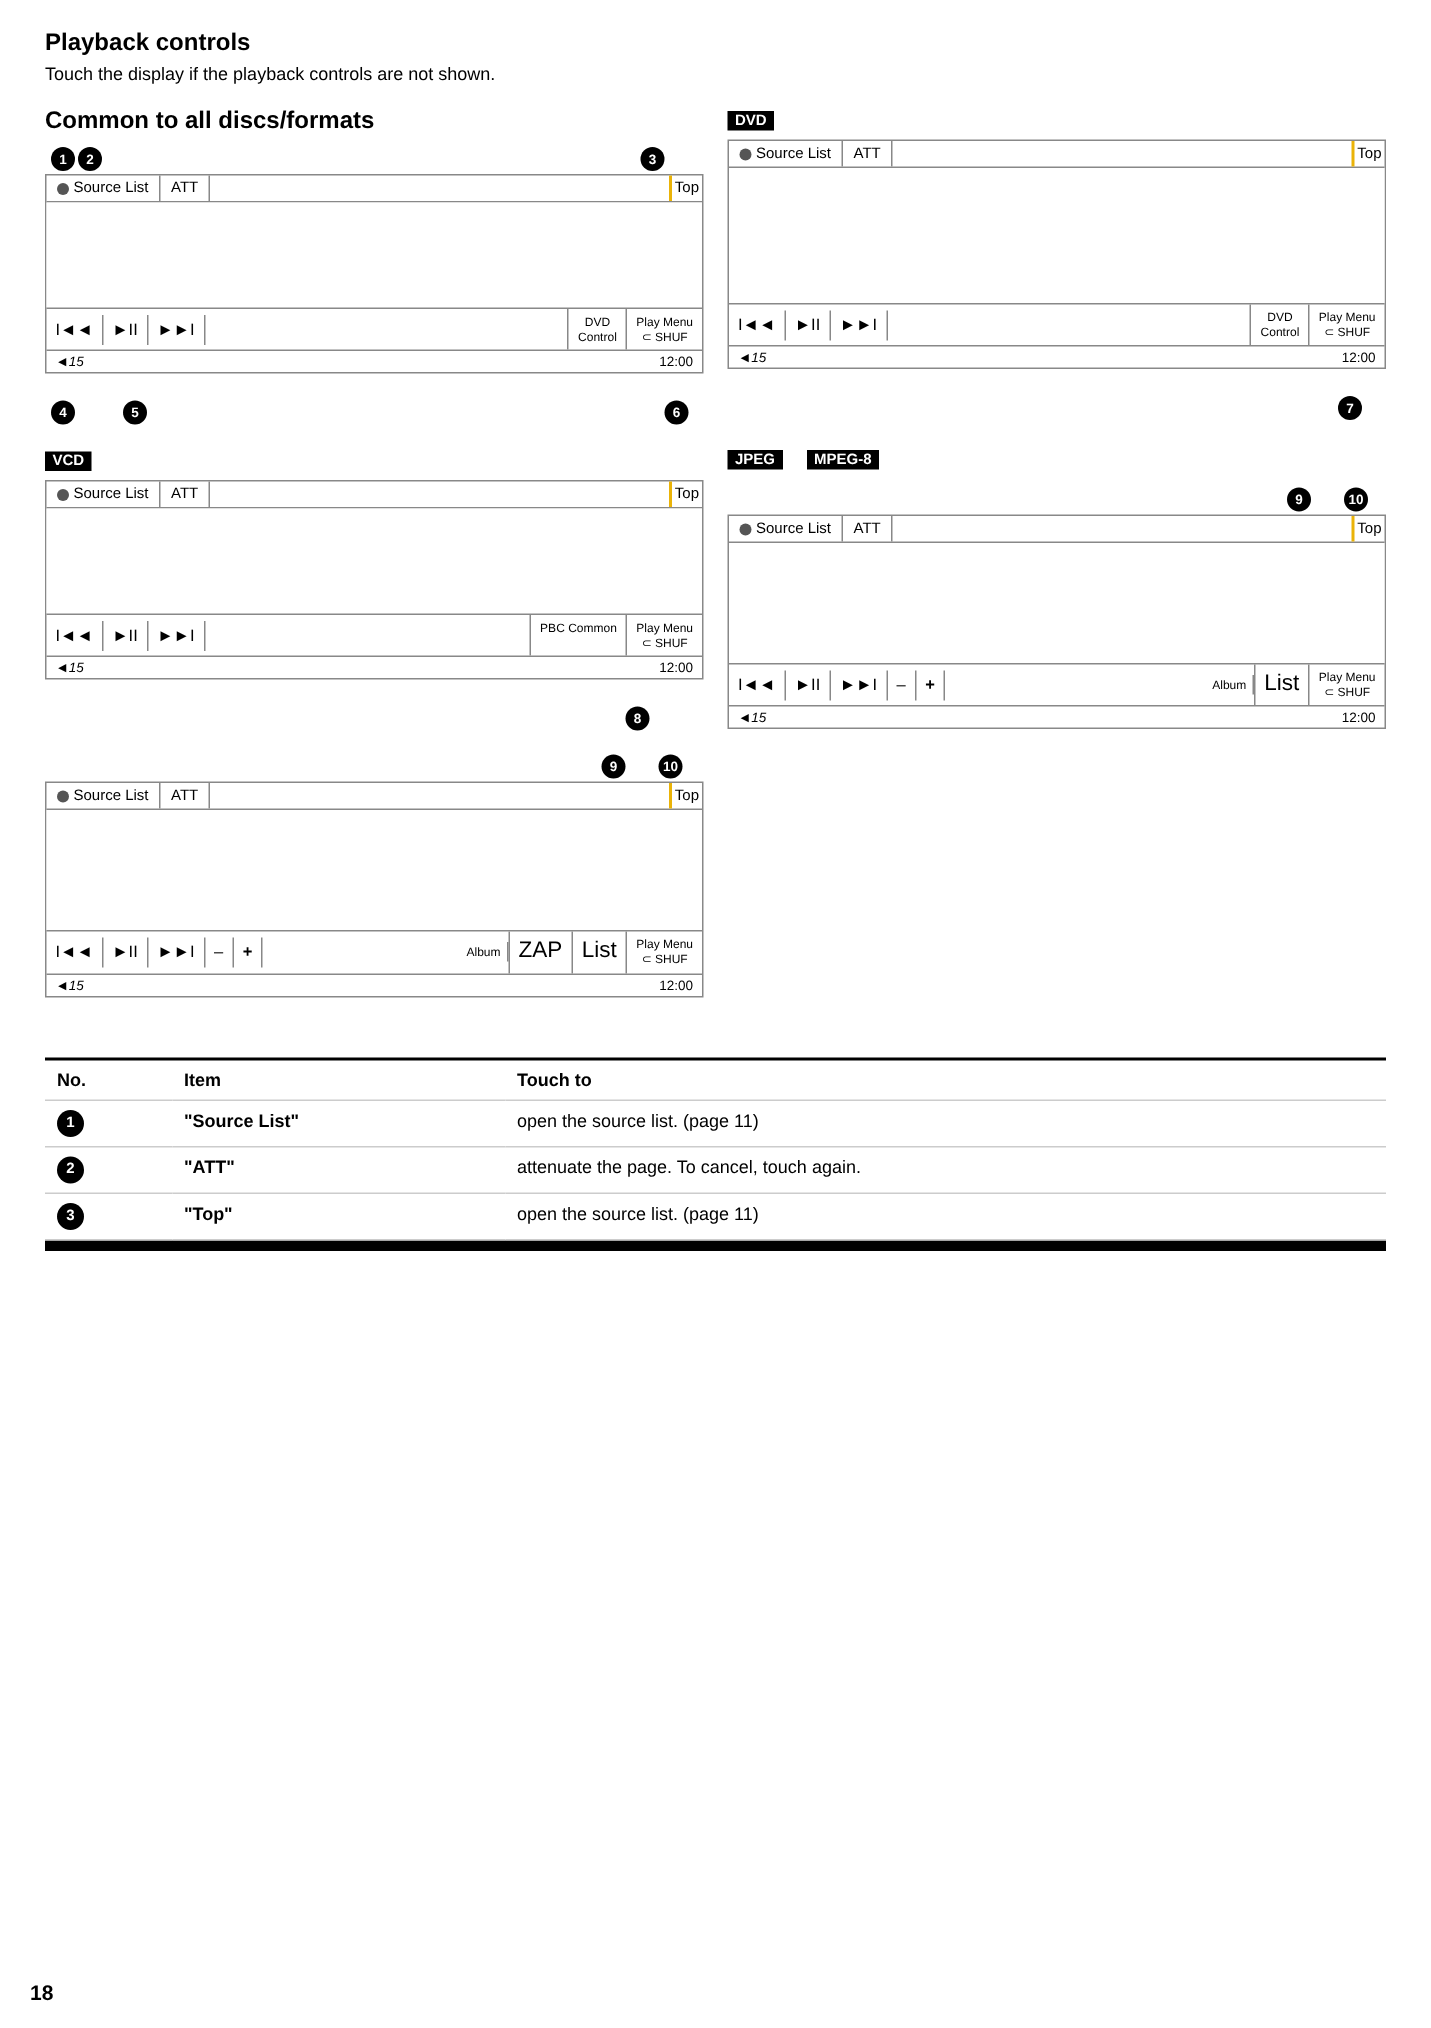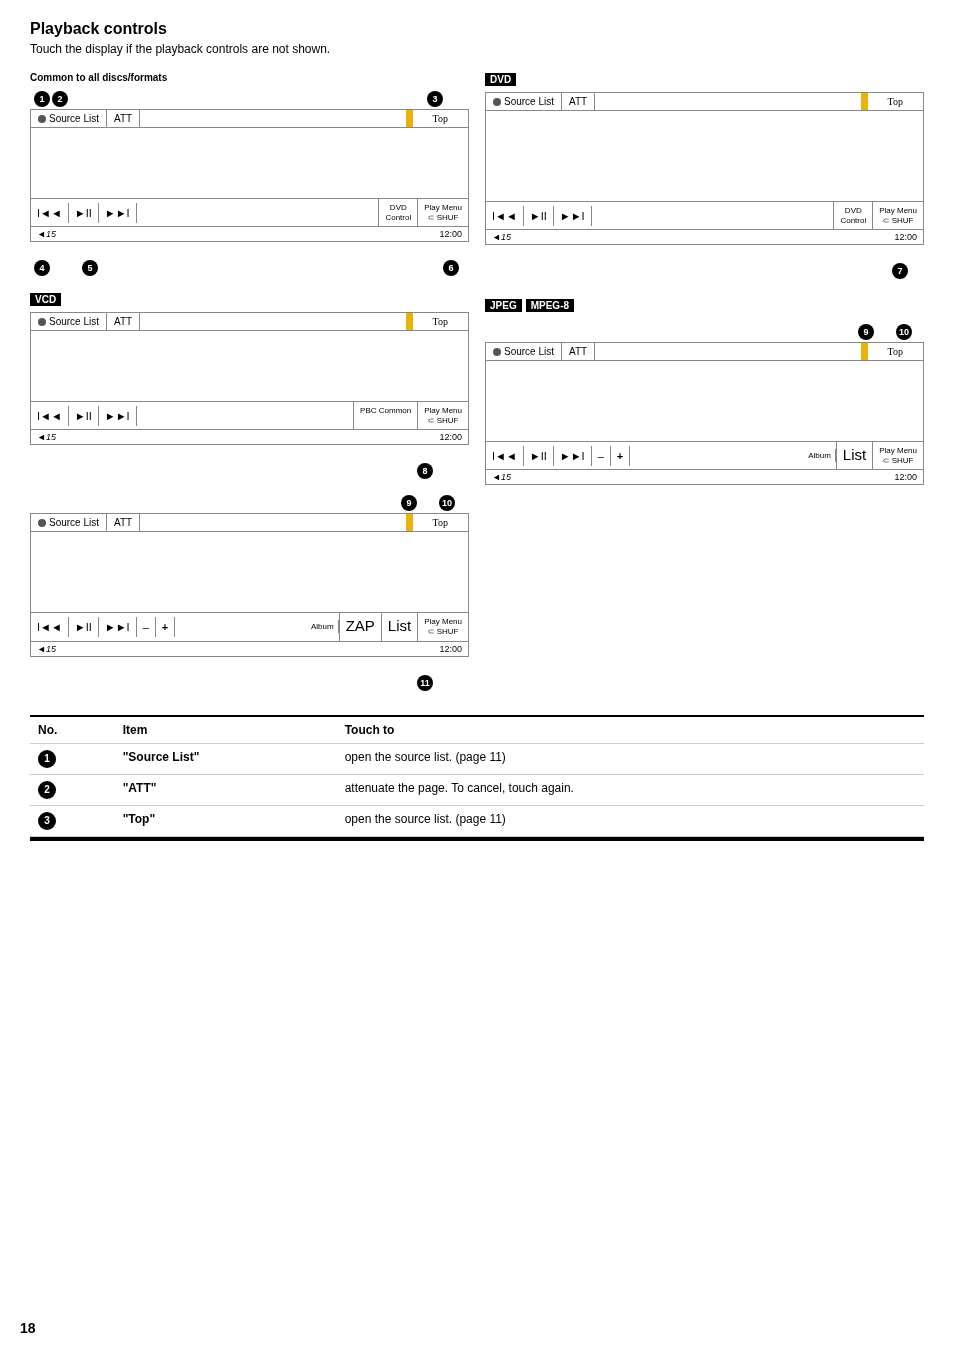--- a/index.html
+++ b/index.html
@@ -10,38 +10,38 @@
       color: #000;
       width: 954px;
       min-height: 1352px;
       padding: 20px 30px;
     }
 
     h1 { font-size: 16px; font-weight: bold; margin-bottom: 4px; }
     .subtitle { font-size: 12px; margin-bottom: 16px; }
 
     .section-title {
-      font-size: 10px;
+      font-size: 16px;
       font-weight: bold;
       margin-bottom: 8px;
     }
 
     
     .format-badge {
       display: inline-block;
       background: #000;
       color: #fff;
       font-size: 10px;
       font-weight: bold;
       padding: 1px 5px;
       margin-bottom: 6px;
     }
     .format-badge-group {
       display: flex;
-      gap: 4px;
+      gap: 16px;
       margin-bottom: 6px;
     }
 
     
     .player-box {
       border: 1px solid #888;
       width: 100%;
       margin-bottom: 16px;
       position: relative;
     }
@@ -60,24 +60,23 @@
       white-space: nowrap;
     }
     .player-topbar-btn .dot {
       width: 8px; height: 8px;
       background: #555;
       border-radius: 50%;
       display: inline-block;
     }
     .player-topbar-spacer { flex: 1; }
     .player-topbar-top {
-      border-left: 7px solid #eab308;
-      padding: 3px 20px;
-      font-size: 10px;
-      font-family: Liberation Serif, serif;
+      border-left: 2px solid #eab308;
+      padding: 3px 2px;
+      font-size: 10px;
     }
 
     .player-screen {
       height: 70px;
       background: #fff;
     }
 
     .player-controls {
       display: flex;
       border-top: 1px solid #888;
@@ -108,21 +107,21 @@
       justify-content: space-between;
       border-top: 1px solid #888;
       padding: 2px 6px;
       font-size: 9px;
     }
 
     
     .bottom-table {
       width: 100%;
       border-top: 2px solid #000;
-      border-bottom: 4px solid #000000;
+      border-bottom: 7px solid #000000;
       margin-top: 24px;
     }
     .bottom-table table {
       width: 100%;
       border-collapse: collapse;
     }
     .bottom-table th {
       text-align: left;
       padding: 6px 8px;
       font-size: 12px;
@@ -340,25 +339,20 @@
           <div class="ctrl-right-btns">
             <div class="ctrl-right-btn">ZAP</div>
             <div class="ctrl-right-btn">List</div>
             <div class="ctrl-right-btn" style="font-size:8px;">Play Menu<br>⊂ SHUF</div>
           </div>
         </div>
         <div class="player-statusbar">
           <span class="status-left">◄15</span>
           <span class="status-right">12:00</span>
         </div>
-      </div>
-      <div class="ann-below">
-        <span style="flex:1"></span>
-        <span><span class="callout-inline">11</span></span>
-        <span style="width:30px"></span>
       </div>
     </div>
 
   </div>
 
   <div class="col-half">
 
     <div class="full-width-section">
       <div class="format-badge">DVD</div>
 

